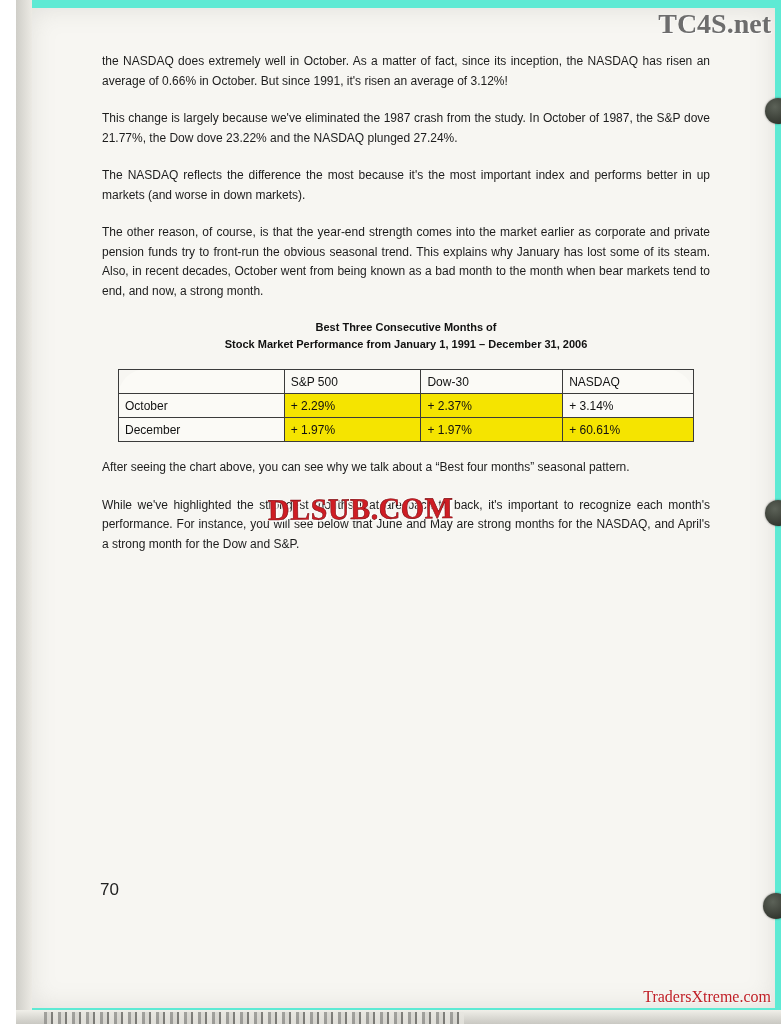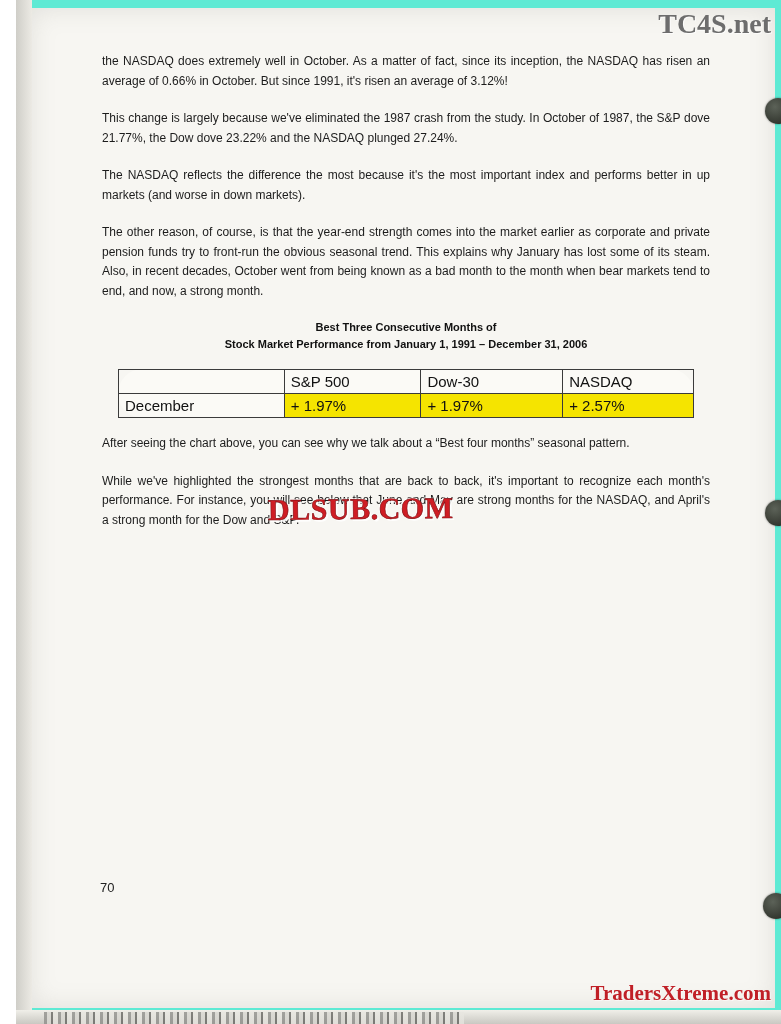--- a/index.html
+++ b/index.html
@@ -82,22 +82,22 @@
     font-size: 28px;
     color: #6d6d6d;
     letter-spacing: 0px;
     text-shadow: 1px 1px 0 rgba(255,255,255,0.7);
   }
   .brand-bottom {
     position: absolute;
     right: 26px;
     bottom: 18px;
     font-family: "Liberation Serif", serif;
-    font-weight: bold;
-    font-size: 21px;
+    font-weight: normal;
+    font-size: 16px;
     color: #c02027;
     text-shadow: 1px 1px 0 rgba(255,255,255,0.55);
     margin-top: 40px;
   }
 
   
   #content {
     position: absolute;
     left: 86px;
     top: 52px;
@@ -121,21 +121,21 @@
     color: #111;
     margin: 8px 0 4px 0;
   }
   .table-caption .line2 { display: block; }
 
   
   table.perf {
     border-collapse: collapse;
     width: 576px;
     margin: 16px auto;
-    font-size: 15px;
+    font-size: 12px;
     color: #111;
     background: #fbfaf6;
     border-radius: 28px;
   }
   table.perf th, table.perf td {
     border: 1px solid #3b3b3b;
     padding: 2px 6px;
     height: 19px;
     font-weight: normal;
     text-align: left;
@@ -161,21 +161,21 @@
     -webkit-text-stroke: 0.6px #7e1014;
     text-shadow: 2px 2px 0 rgba(255,255,255,0.85), -1px -1px 0 rgba(255,255,255,0.7);
     transform: rotate(-0.6deg);
   }
 
   
   #page-number {
     position: absolute;
     left: 84px;
     top: 880px;
-    font-size: 13px;
+    font-size: 17px;
     color: #222;
   }
 </style>
 </head>
 <body>
 
 <div id="page">
   <div id="paper"></div>
   <div id="edge-left"></div>
   <div id="edge-bottom"></div>
@@ -209,24 +209,30 @@
       <thead>
         <tr>
           <th></th>
           <th>S&amp;P 500</th>
           <th>Dow-30</th>
           <th>NASDAQ</th>
         </tr>
       </thead>
       <tbody>
         <tr>
+          <td>October</td>
+          <td class="hl">+ 2.29%</td>
+          <td class="hl">+ 2.37%</td>
+          <td>+ 3.14%</td>
+        </tr>
+        <tr>
           <td>December</td>
           <td class="hl">+ 1.97%</td>
           <td class="hl">+ 1.97%</td>
-          <td class="hl">+ 2.57%</td>
+          <td class="hl">+ 60.61%</td>
         </tr>
       </tbody>
     </table>
 
     <p class="body" style="margin-top:14px;">After seeing the chart above, you can see why we talk about a “Best four months” seasonal pattern.</p>
     <p class="body">While we've highlighted the strongest months that are back to back, it's important to recognize each month's performance.  For instance, you will see below that June and May are strong months for the NASDAQ, and April's a strong month for the Dow and S&amp;P.</p>
   </div>
 
   <div id="stamp">DLSUB.COM</div>
   <div id="page-number">70</div>

